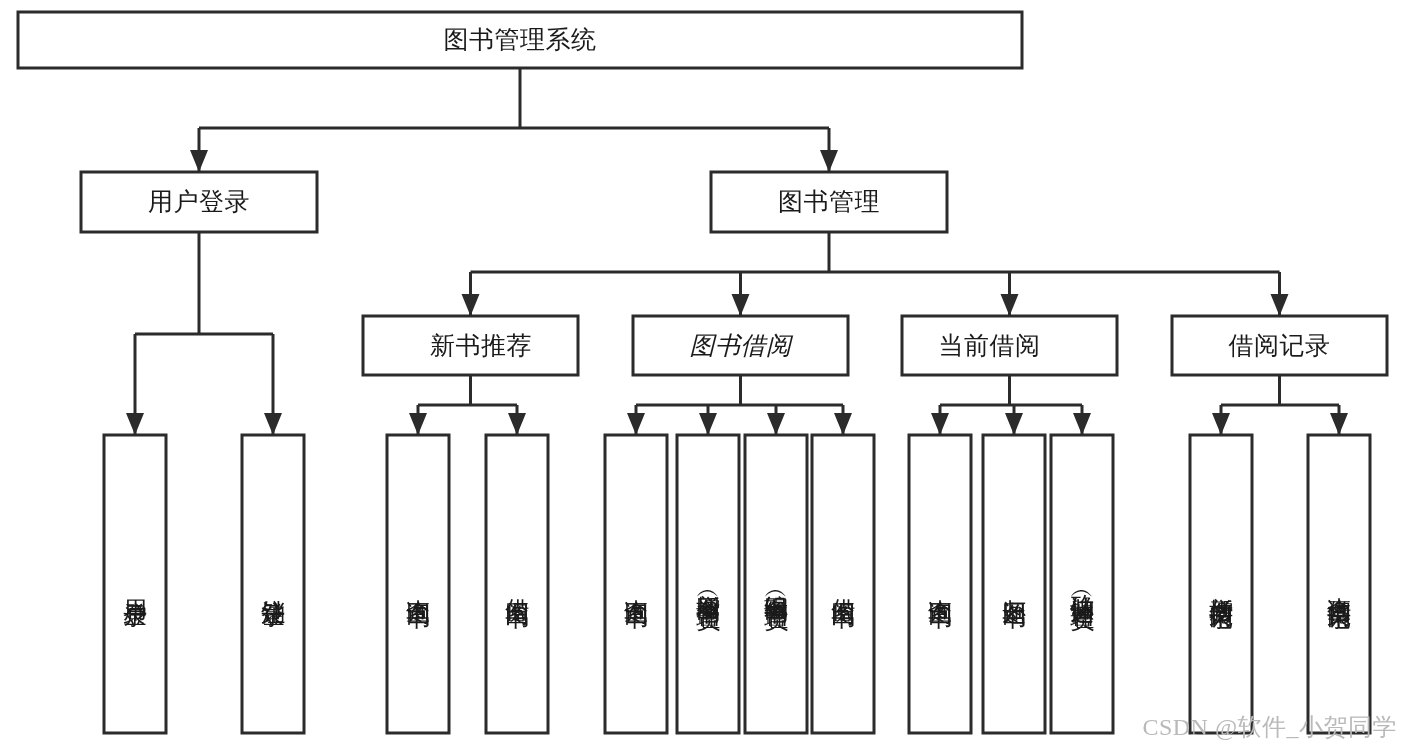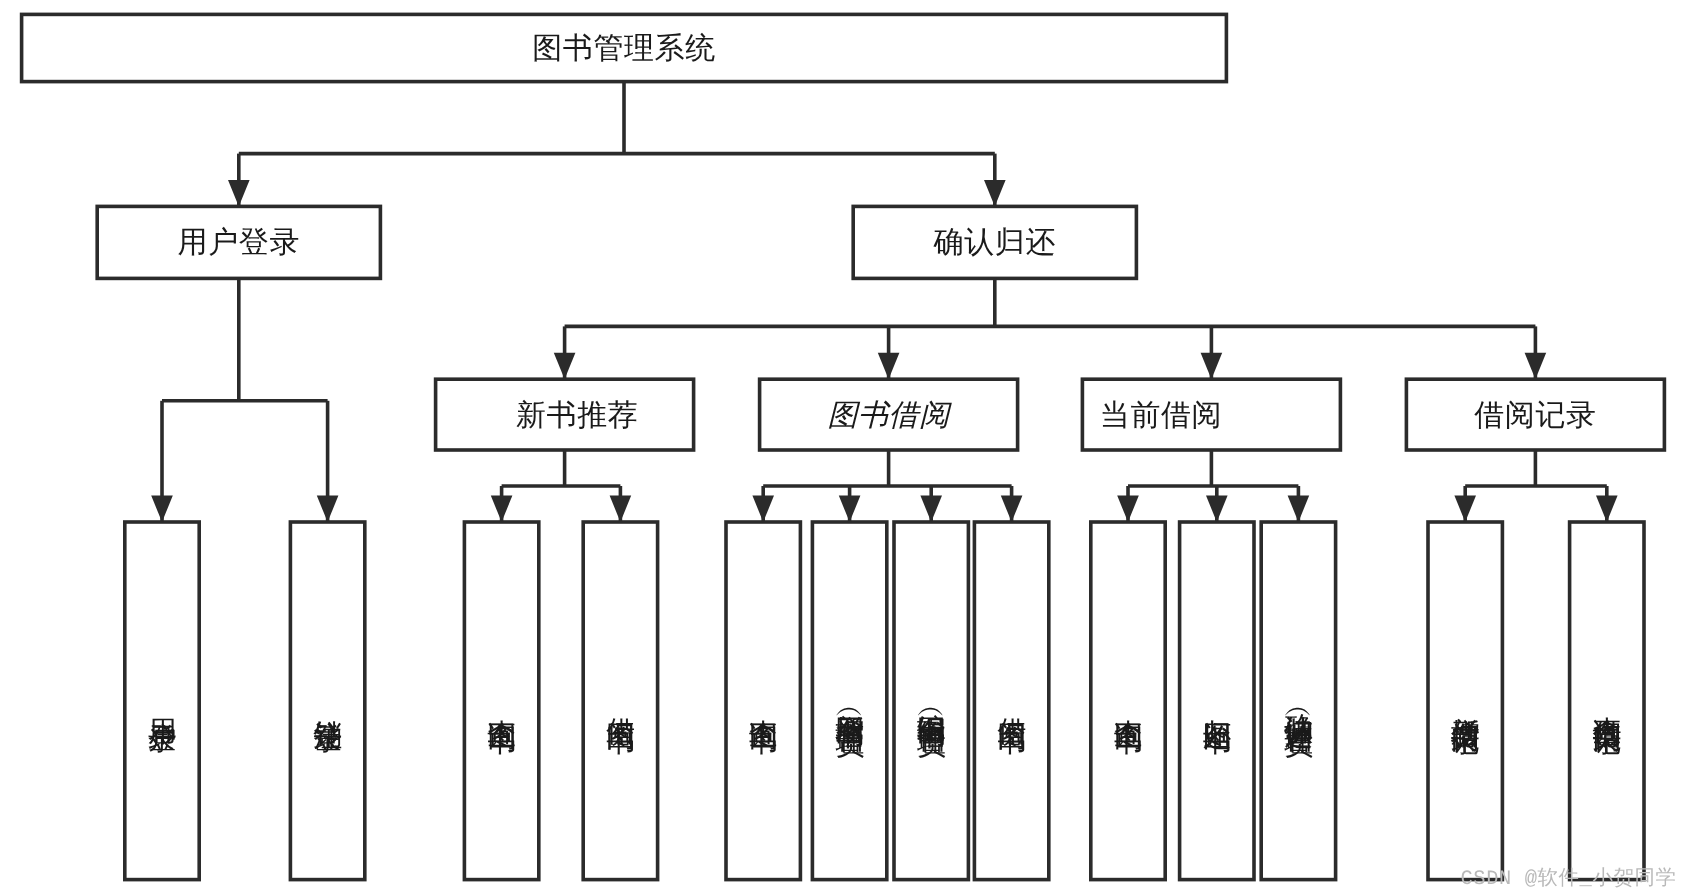--- a/index.html
+++ b/index.html
@@ -60,23 +60,23 @@
   .node-label.vertical {
     writing-mode: vertical-rl;
     text-orientation: upright;
     font-size: 24px;
     letter-spacing: 2px;
   }
   .watermark {
     position: absolute;
     right: 8px;
     bottom: 4px;
-    font-size: 17px;
+    font-size: 24px;
     color: #b9b9b9;
-    font-family: Liberation Mono, monospace;
+    font-family: Liberation Serif, serif;
     letter-spacing: 0.5px;
     white-space: nowrap;
     user-select: none;
   }
 </style>
 </head>
 <body>
 
 <div id="diagram-root">
 
@@ -155,24 +155,24 @@
         <line x1="1221" y1="405" x2="1221" y2="435" class="connector"></line>
         <polygon points="1212,413 1230,413 1221,435" class="arrow-head"></polygon>
         <line x1="1339" y1="405" x2="1339" y2="435" class="connector"></line>
         <polygon points="1330,413 1348,413 1339,435" class="arrow-head"></polygon>
       </g>
   </svg>
 
   <div id="label-layer">
       <div class="node-label" style="left: 18px; top: 12px; width: 1004px; height: 56px;">图书管理系统</div>
       <div class="node-label" style="left: 81px; top: 172px; width: 236px; height: 60px;">用户登录</div>
-      <div class="node-label" style="left: 711px; top: 172px; width: 236px; height: 60px;">确认归还</div>
+      <div class="node-label" style="left: 711px; top: 172px; width: 236px; height: 60px;">图书管理</div>
       <div class="node-label" style="left: 363px; top: 316px; width: 236px; height: 59px;">新书推荐</div>
       <div class="node-label" style="left: 633px; top: 316px; width: 215px; height: 59px; font-style: italic;">图书借阅</div>
-      <div class="node-label" style="left: 860px; top: 316px; width: 215px; height: 59px;">当前借阅</div>
+      <div class="node-label" style="left: 882px; top: 316px; width: 215px; height: 59px;">当前借阅</div>
       <div class="node-label" style="left: 1172px; top: 316px; width: 215px; height: 59px;">借阅记录</div>
       <div class="node-label vertical" style="left: 104px; top: 435px; width: 62px; height: 298px;">用户登录</div>
       <div class="node-label vertical" style="left: 242px; top: 435px; width: 62px; height: 298px;">注销登录</div>
       <div class="node-label vertical" style="left: 387px; top: 435px; width: 62px; height: 298px;">查询图书</div>
       <div class="node-label vertical" style="left: 486px; top: 435px; width: 62px; height: 298px;">借阅图书</div>
       <div class="node-label vertical" style="left: 605px; top: 435px; width: 62px; height: 298px;">查询图书</div>
       <div class="node-label vertical" style="left: 677px; top: 435px; width: 62px; height: 298px;">新增图书（管理员）</div>
       <div class="node-label vertical" style="left: 745px; top: 435px; width: 62px; height: 298px;">编辑图书（管理员）</div>
       <div class="node-label vertical" style="left: 812px; top: 435px; width: 62px; height: 298px;">借阅图书</div>
       <div class="node-label vertical" style="left: 909px; top: 435px; width: 62px; height: 298px;">查询图书</div>

